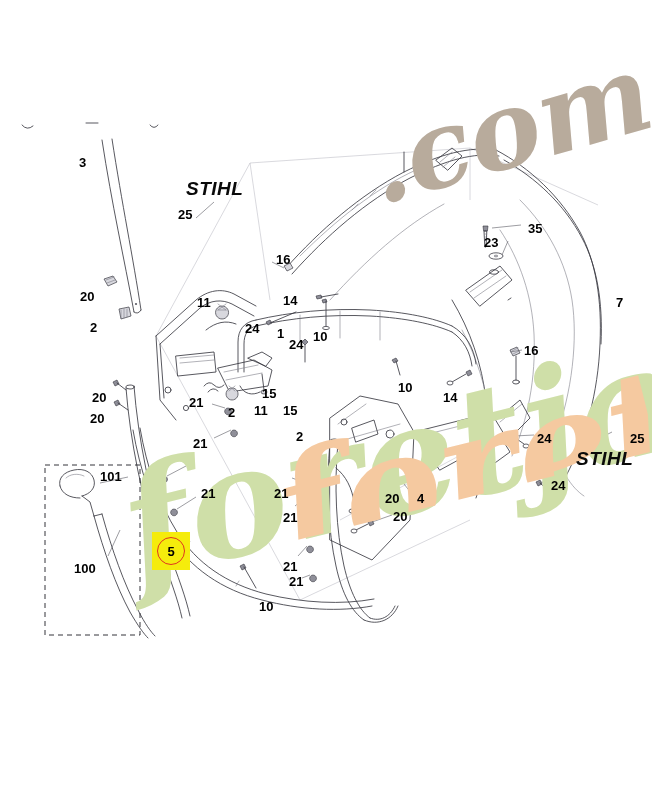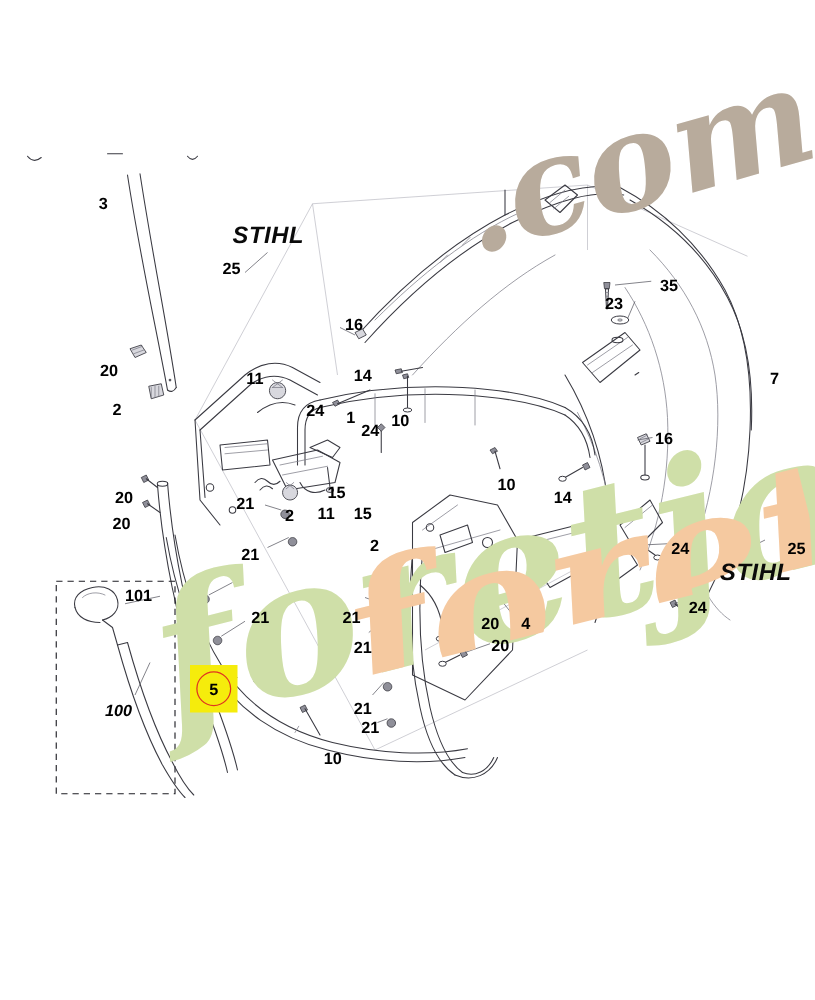--- a/index.html
+++ b/index.html
@@ -443,18 +443,18 @@
   <div class="callout" style="left:537px; top:432px;">24</div>
   <div class="callout" style="left:630px; top:432px;">25</div>
   <div class="callout" style="left:100px; top:470px;">101</div>
   <div class="callout" style="left:201px; top:487px;">21</div>
   <div class="callout" style="left:274px; top:487px;">21</div>
   <div class="callout" style="left:385px; top:492px;">20</div>
   <div class="callout" style="left:417px; top:492px;">4</div>
   <div class="callout" style="left:551px; top:479px;">24</div>
   <div class="callout" style="left:283px; top:511px;">21</div>
   <div class="callout" style="left:393px; top:510px;">20</div>
-  <div class="callout" style="left:84px;  top:562px;font-style:italic;">100</div>
+  <div class="callout" style="left:74px;  top:562px;">100</div>
   <div class="callout" style="left:283px; top:560px;">21</div>
   <div class="callout" style="left:289px; top:575px;">21</div>
   <div class="callout" style="left:259px; top:600px;">10</div>
 
 </div>
 
 </body></html>

